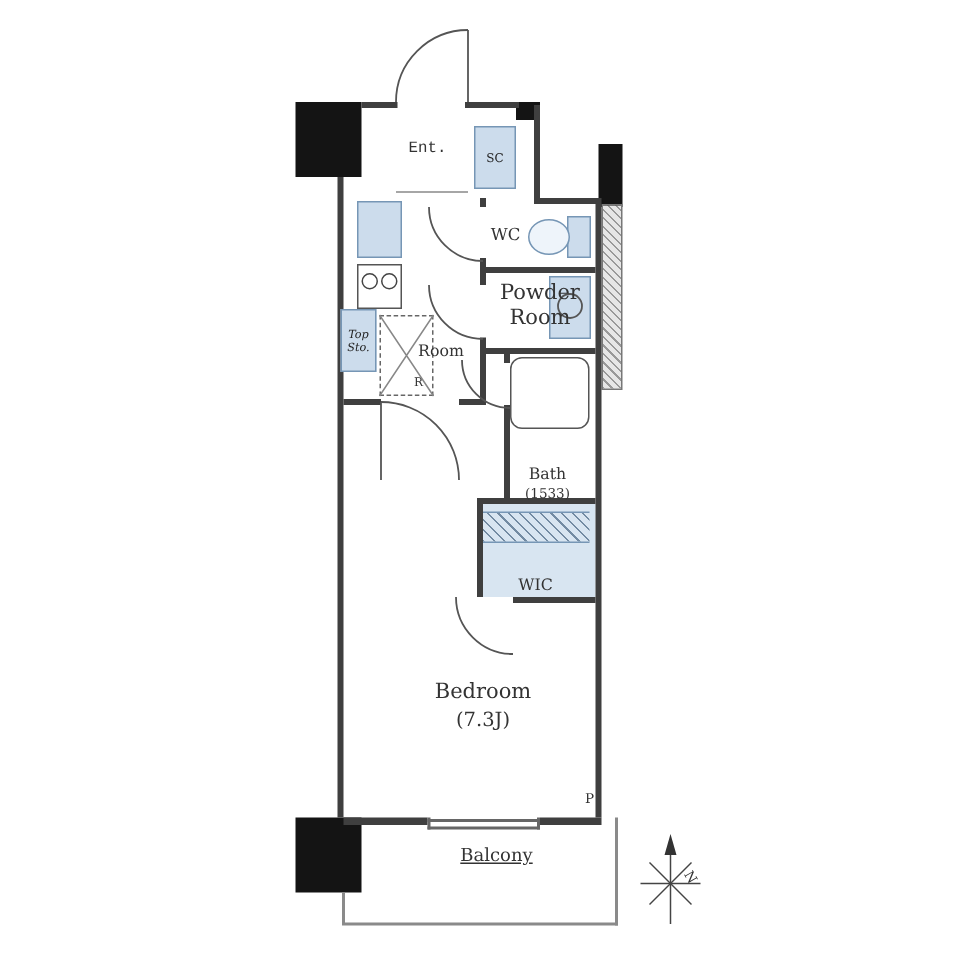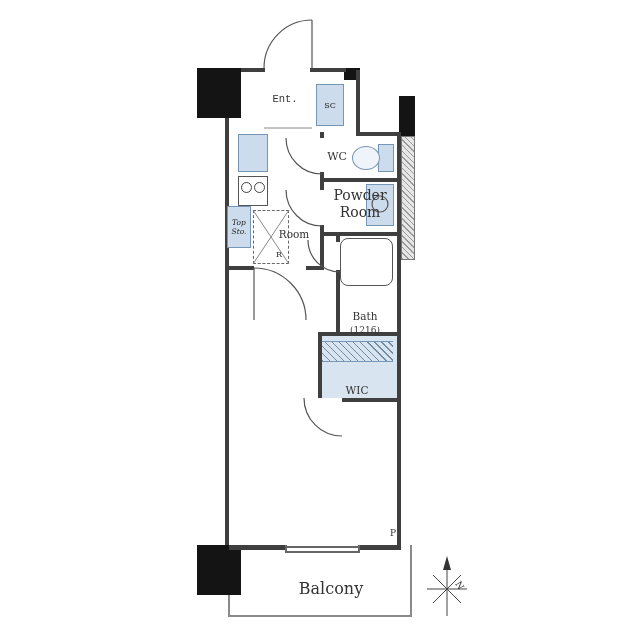--- a/index.html
+++ b/index.html
@@ -118,20 +118,24 @@
 
   <div class="label" style="left:262px;top:93px;width:46px;font-size:10.5px;font-family:Liberation Mono, monospace;">Ent.</div>
   <div class="label" style="left:320px;top:150px;width:34px;font-size:11px;">WC</div>
   <div class="label" style="left:332px;top:187px;width:56px;font-size:14px;line-height:1.2;">
     <span>Powder</span><br>
     <span>Room</span>
   </div>
   <div class="label" style="left:272px;top:228px;width:44px;font-size:10.5px;">Room</div>
   <div class="label" style="left:336px;top:290px;width:58px;font-size:10.5px;line-height:1.25;margin-top:20px;">
     <span>Bath</span><br>
-    <span style="font-size:9px;">(1216)</span>
+    <span style="font-size:9px;">(1533)</span>
   </div>
   <div class="label" style="left:335px;top:384px;width:44px;font-size:10.5px;">WIC</div>
-  <div class="label" style="left:286px;top:579px;width:90px;font-size:16px;">Balcony</div>
+  <div class="label" style="left:257px;top:452px;width:130px;font-size:14px;line-height:1.35;">
+    <span>Bedroom</span><br>
+    <span style="font-size:13px;">(7.3J)</span>
+  </div>
+  <div class="label" style="left:286px;top:563px;width:90px;font-size:12px;text-decoration:underline;">Balcony</div>
   <div class="label" style="left:386px;top:528px;width:14px;font-size:9px;">P</div>
   <div class="label" style="left:452px;top:580px;width:14px;font-size:9px;transform:rotate(60deg);">N</div>
 
 </div>
 
 </body></html>

